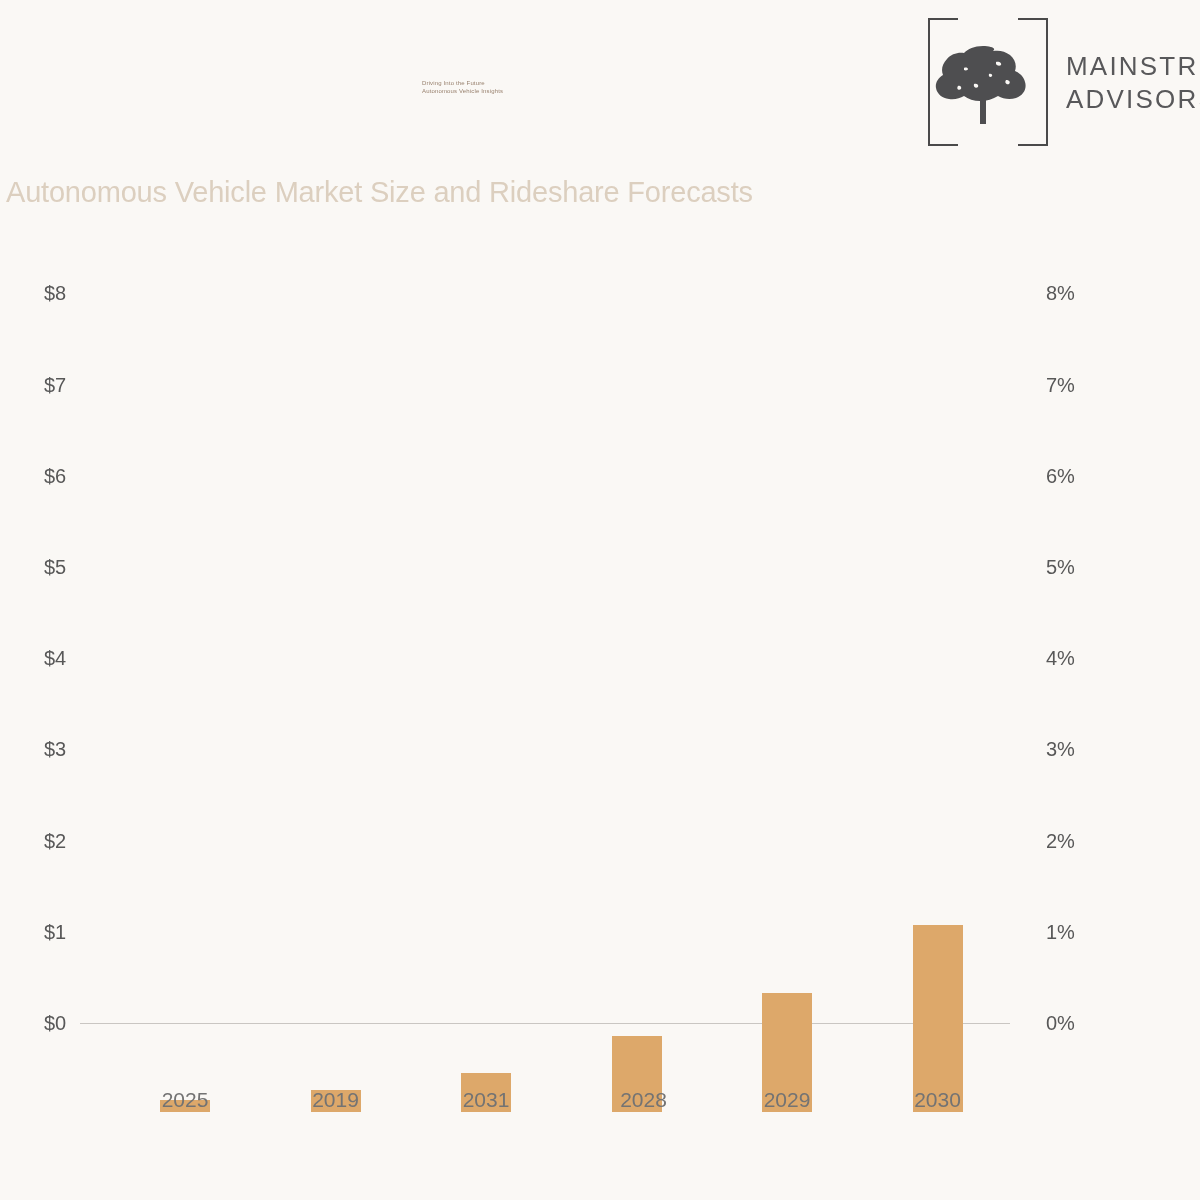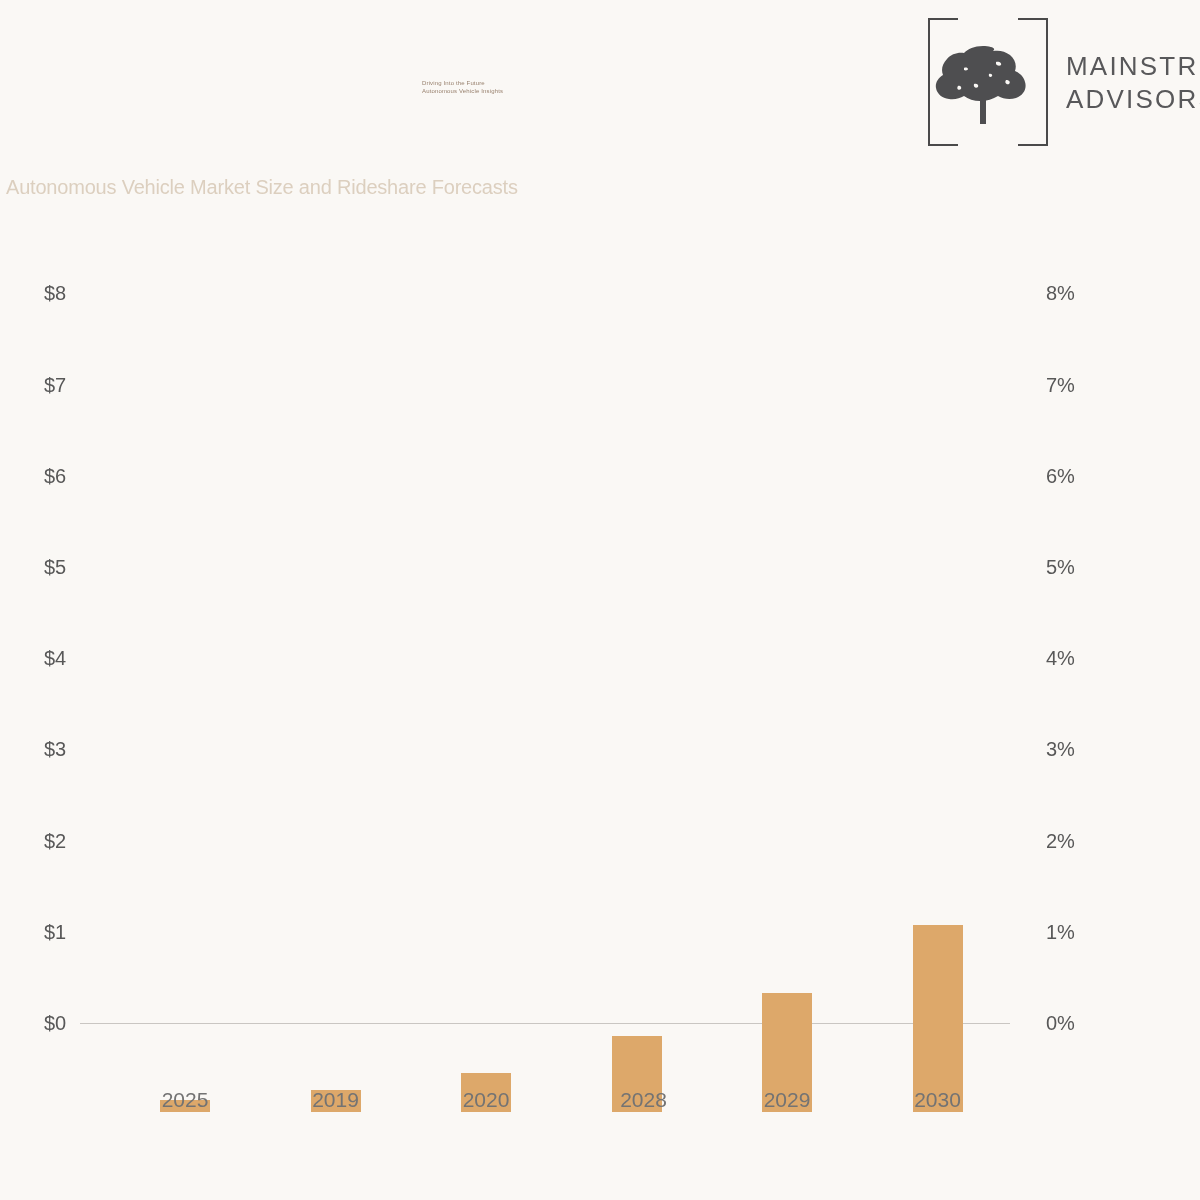--- a/index.html
+++ b/index.html
@@ -77,21 +77,21 @@
     font-size: 6px;
     letter-spacing: .15px;
     white-space: nowrap;
   }
 
   
   #chart-title {
     position: absolute;
     left: 6px;
     top: 176px;
-    font-size: 20px;
+    font-size: 29px;
     color: #DCCFBF;
     letter-spacing: -0.2px;
     white-space: nowrap;
     font-weight: 400;
   }
 
   
   #plot {
     position: absolute;
     left: 0;
@@ -185,18 +185,18 @@
       <div class="bar" title="2025: $0.13" style="left: 160px; top: 1100.14px; height: 11.856px; background: rgb(221, 168, 106);"></div>
       <div class="bar" title="2026: $0.24" style="left: 310.5px; top: 1090.11px; height: 21.888px; background: rgb(221, 168, 106);"></div>
       <div class="bar" title="2027: $0.43" style="left: 461px; top: 1072.78px; height: 39.216px; background: rgb(221, 168, 106);"></div>
       <div class="bar" title="2028: $0.83" style="left: 611.5px; top: 1036.3px; height: 75.696px; background: rgb(221, 168, 106);"></div>
       <div class="bar" title="2029: $1.31" style="left: 762px; top: 992.528px; height: 119.472px; background: rgb(221, 168, 106);"></div>
       <div class="bar" title="2030: $2.05" style="left: 912.5px; top: 925.04px; height: 186.96px; background: rgb(221, 168, 106);"></div>
     </div>
   <div id="xlabels">
       <div class="xtick" style="left: 185px;">2025</div>
       <div class="xtick" style="left: 335.5px;">2019</div>
-      <div class="xtick" style="left: 486px;">2020</div>
+      <div class="xtick" style="left: 486px;">2031</div>
       <div class="xtick" style="left: 636.5px; margin-left: 7px;">2028</div>
       <div class="xtick" style="left: 787px; text-align: right;">2029</div>
       <div class="xtick" style="left: 937.5px;">2030</div>
     </div>
 </div>
 
 </body></html>

